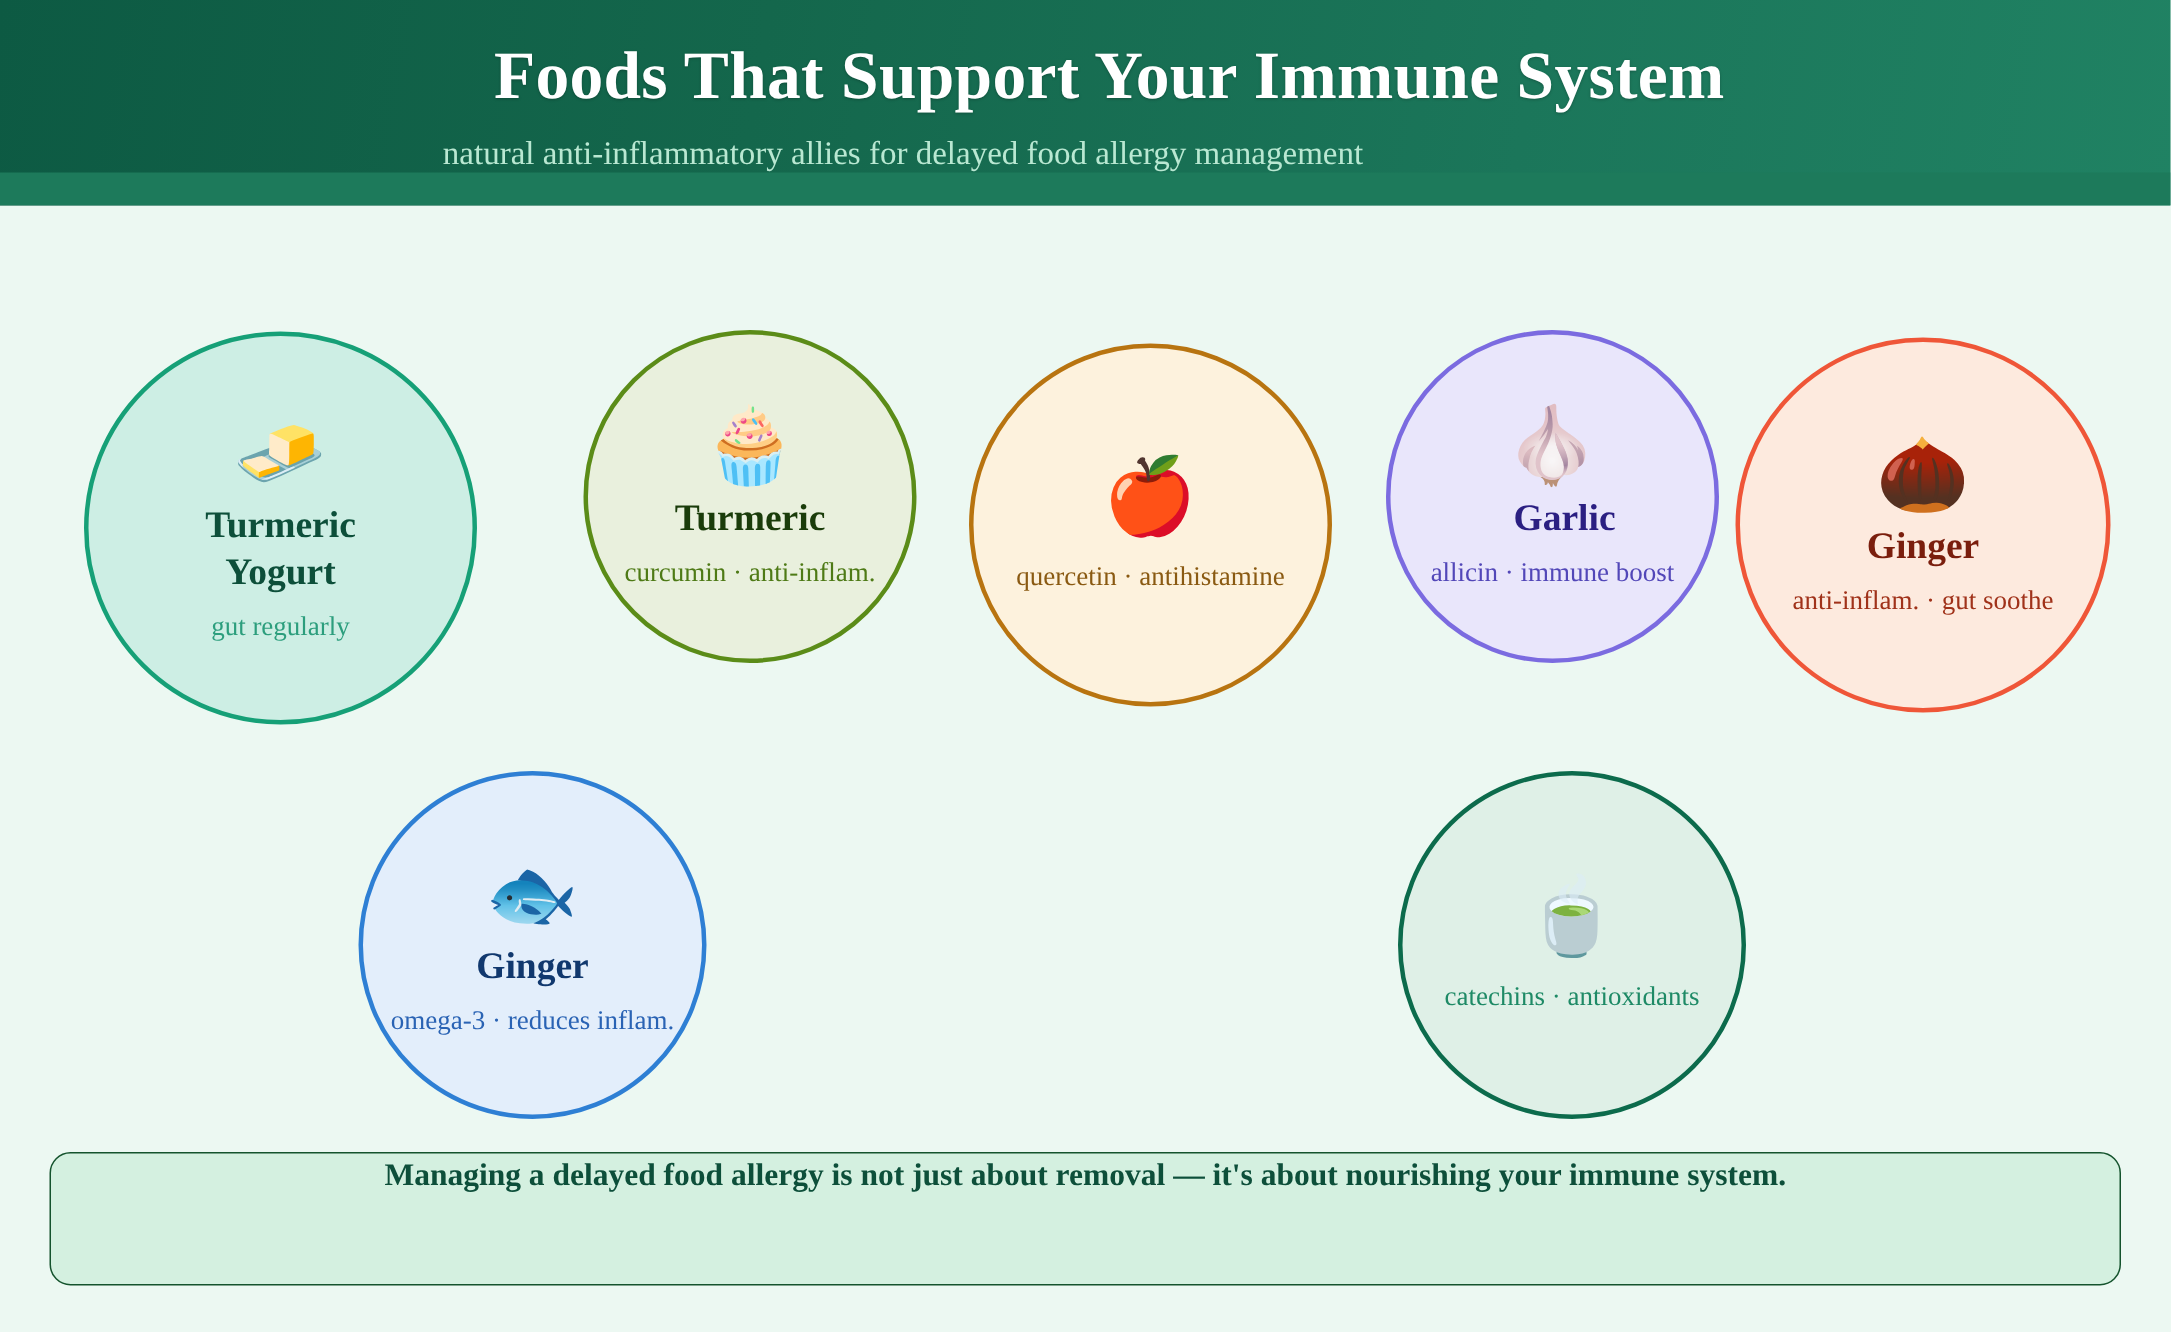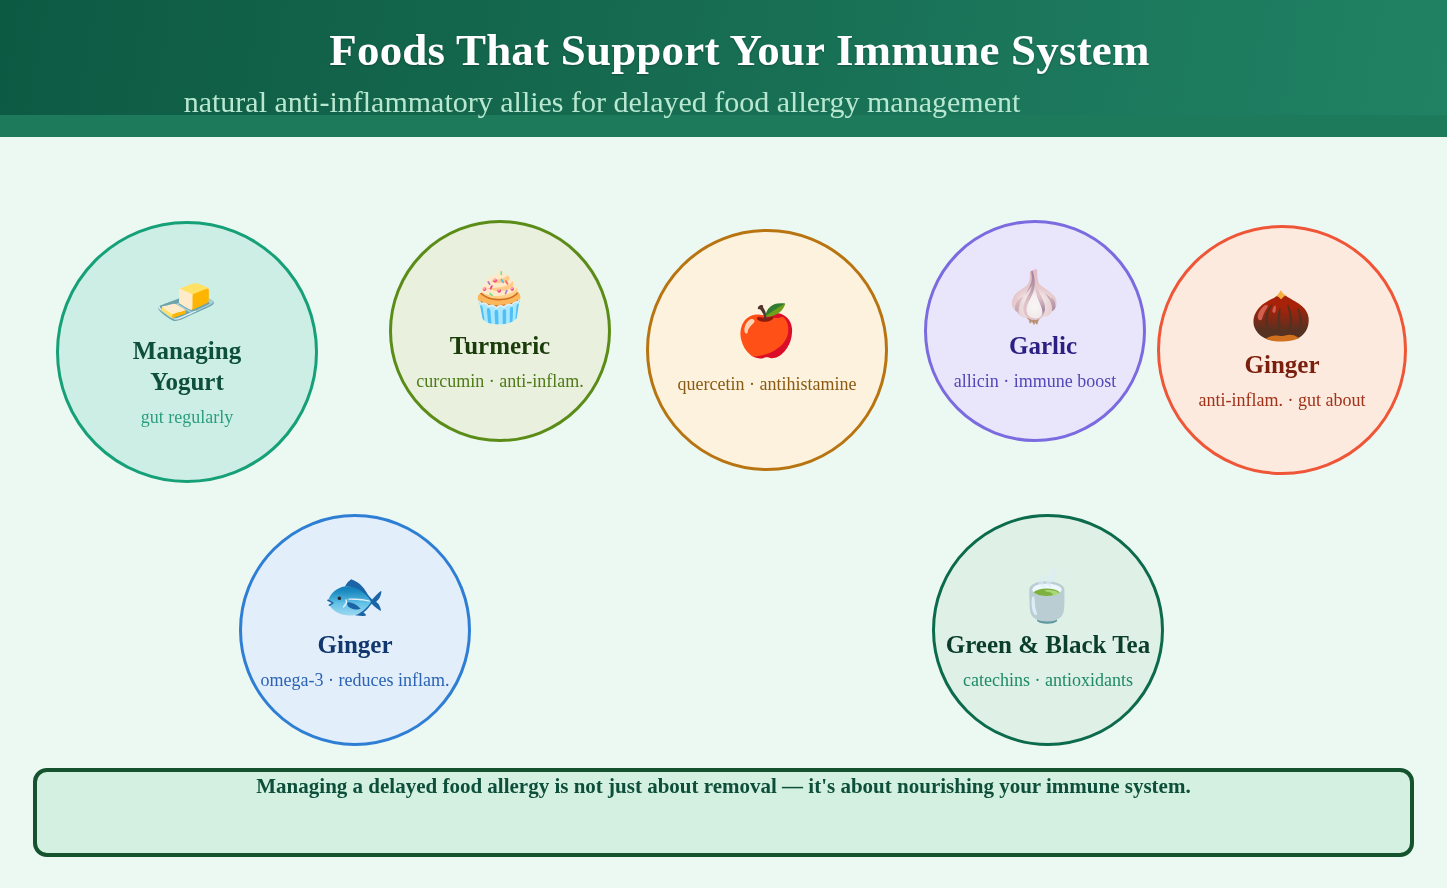--- a/index.html
+++ b/index.html
@@ -47,21 +47,21 @@
     line-height: 60px;
     text-shadow: 0 1px 2px rgba(0,0,0,0.25);
   }
   #page-subtitle {
     position: absolute;
     left: 0;
     top: 88px;
     width: 1204px;
     text-align: center;
     color: #b9e8d2;
-    font-size: 30px;
+    font-size: 22px;
     line-height: 28px;
     font-weight: normal;
   }
 
   
   .food-circle {
     position: absolute;
     border-radius: 50%;
     box-sizing: border-box;
     display: flex;
@@ -96,21 +96,21 @@
   }
 
   
   #footer-box {
     position: absolute;
     left: 33px;
     top: 768px;
     width: 1381px;
     height: 89px;
     box-sizing: border-box;
-    border: 4px solid #14532d;
+    border: 1px solid #14532d;
     border-radius: 14px;
     background: #d4f0e0;
     display: flex;
     flex-direction: column;
     align-items: center;
     justify-content: space-between;
   }
   #footer-main {
     color: #0d4f3a;
     font-size: 21px;
@@ -131,49 +131,48 @@
 
 <div id="header">
   <div id="header-strip"></div>
   <div id="page-title">Foods That Support Your Immune System</div>
   <div id="page-subtitle">natural anti-inflammatory allies for delayed food allergy management</div>
 </div>
 
 <div id="circles-layer">
     <div class="food-circle" style="left: 56px; top: 221px; width: 262px; height: 262px; border: 3px solid rgb(22, 160, 119); background: rgb(205, 238, 228);">
       <span class="food-icon">🧈</span>
-      <div class="food-name wrap" style="color: rgb(13, 79, 58);">Managing Yogurt</div>
+      <div class="food-name wrap" style="color: rgb(13, 79, 58);">Turmeric Yogurt</div>
       <div class="food-note" style="color: rgb(44, 158, 125);">gut regularly</div>
     </div>
     <div class="food-circle" style="left: 389px; top: 220px; width: 222px; height: 222px; border: 3px solid rgb(91, 140, 24); background: rgb(233, 240, 221);">
       <span class="food-icon">🧁</span>
       <div class="food-name" style="color: rgb(26, 60, 10);">Turmeric</div>
       <div class="food-note" style="color: rgb(78, 122, 22);">curcumin · anti-inflam.</div>
     </div>
     <div class="food-circle" style="left: 646px; top: 229px; width: 242px; height: 242px; border: 3px solid rgb(184, 116, 16); background: rgb(253, 242, 221);">
       <span class="food-icon">🍎</span>
       <div class="food-note" style="color: rgb(138, 90, 18);">quercetin · antihistamine</div>
     </div>
     <div class="food-circle" style="left: 924px; top: 220px; width: 222px; height: 222px; border: 3px solid rgb(123, 107, 224); background: rgb(233, 230, 251);">
       <span class="food-icon">🧄</span>
       <div class="food-name" style="color: rgb(43, 31, 130); margin-left: 16px;">Garlic</div>
       <div class="food-note" style="color: rgb(82, 71, 184);">allicin · immune boost</div>
     </div>
     <div class="food-circle" style="left: 1157px; top: 225px; width: 250px; height: 250px; border: 3px solid rgb(239, 86, 56); background: rgb(253, 234, 222);">
       <span class="food-icon">🌰</span>
       <div class="food-name" style="color: rgb(122, 30, 13);">Ginger</div>
-      <div class="food-note" style="color: rgb(160, 50, 26);">anti-inflam. · gut about</div>
+      <div class="food-note" style="color: rgb(160, 50, 26);">anti-inflam. · gut soothe</div>
     </div>
     <div class="food-circle" style="left: 239px; top: 514px; width: 232px; height: 232px; border: 3px solid rgb(46, 127, 212); background: rgb(227, 238, 251);">
       <span class="food-icon">🐟</span>
       <div class="food-name" style="color: rgb(17, 56, 110);">Ginger</div>
       <div class="food-note" style="color: rgb(42, 99, 180);">omega-3 · reduces inflam.</div>
     </div>
     <div class="food-circle" style="left: 932px; top: 514px; width: 232px; height: 232px; border: 3px solid rgb(12, 107, 76); background: rgb(223, 240, 231);">
       <span class="food-icon">🍵</span>
-      <div class="food-name" style="color: rgb(10, 61, 42);">Green &amp; Black Tea</div>
       <div class="food-note" style="color: rgb(30, 138, 102);">catechins · antioxidants</div>
     </div>
   </div>
 
 <div id="footer-box">
   <div id="footer-main">Managing a delayed food allergy is not just about removal — it's about nourishing your immune system.</div>
 </div>
 
 </body></html>

